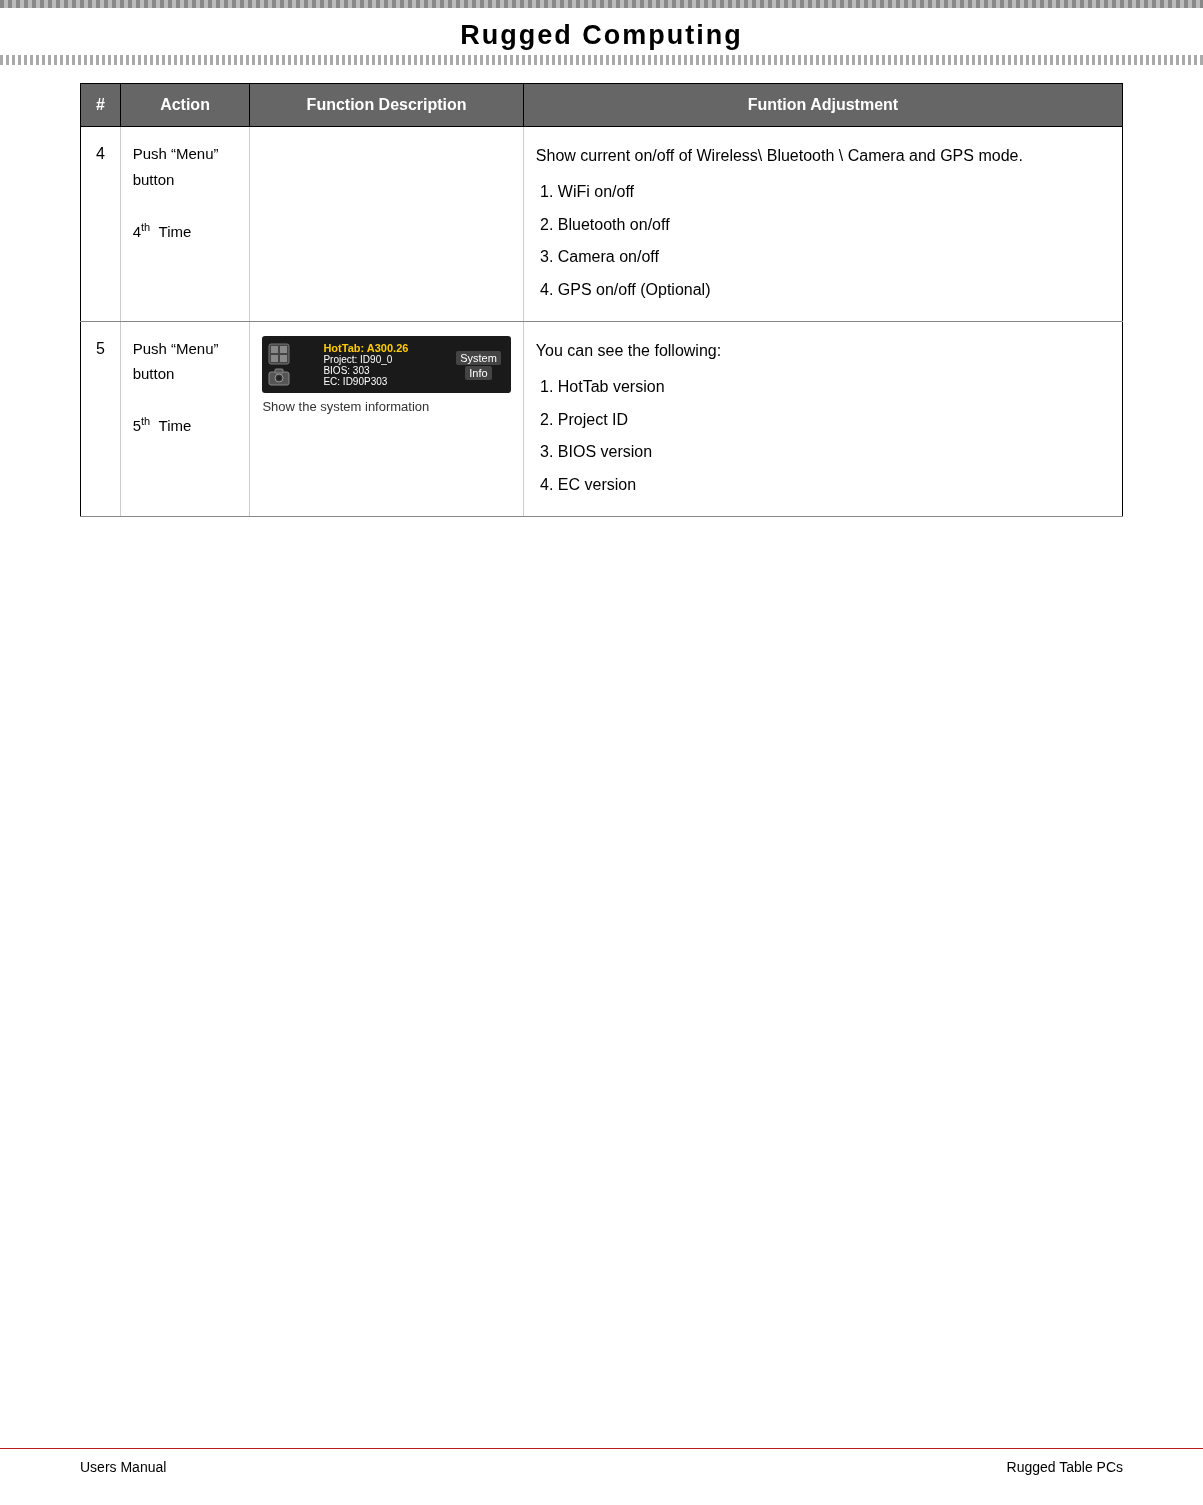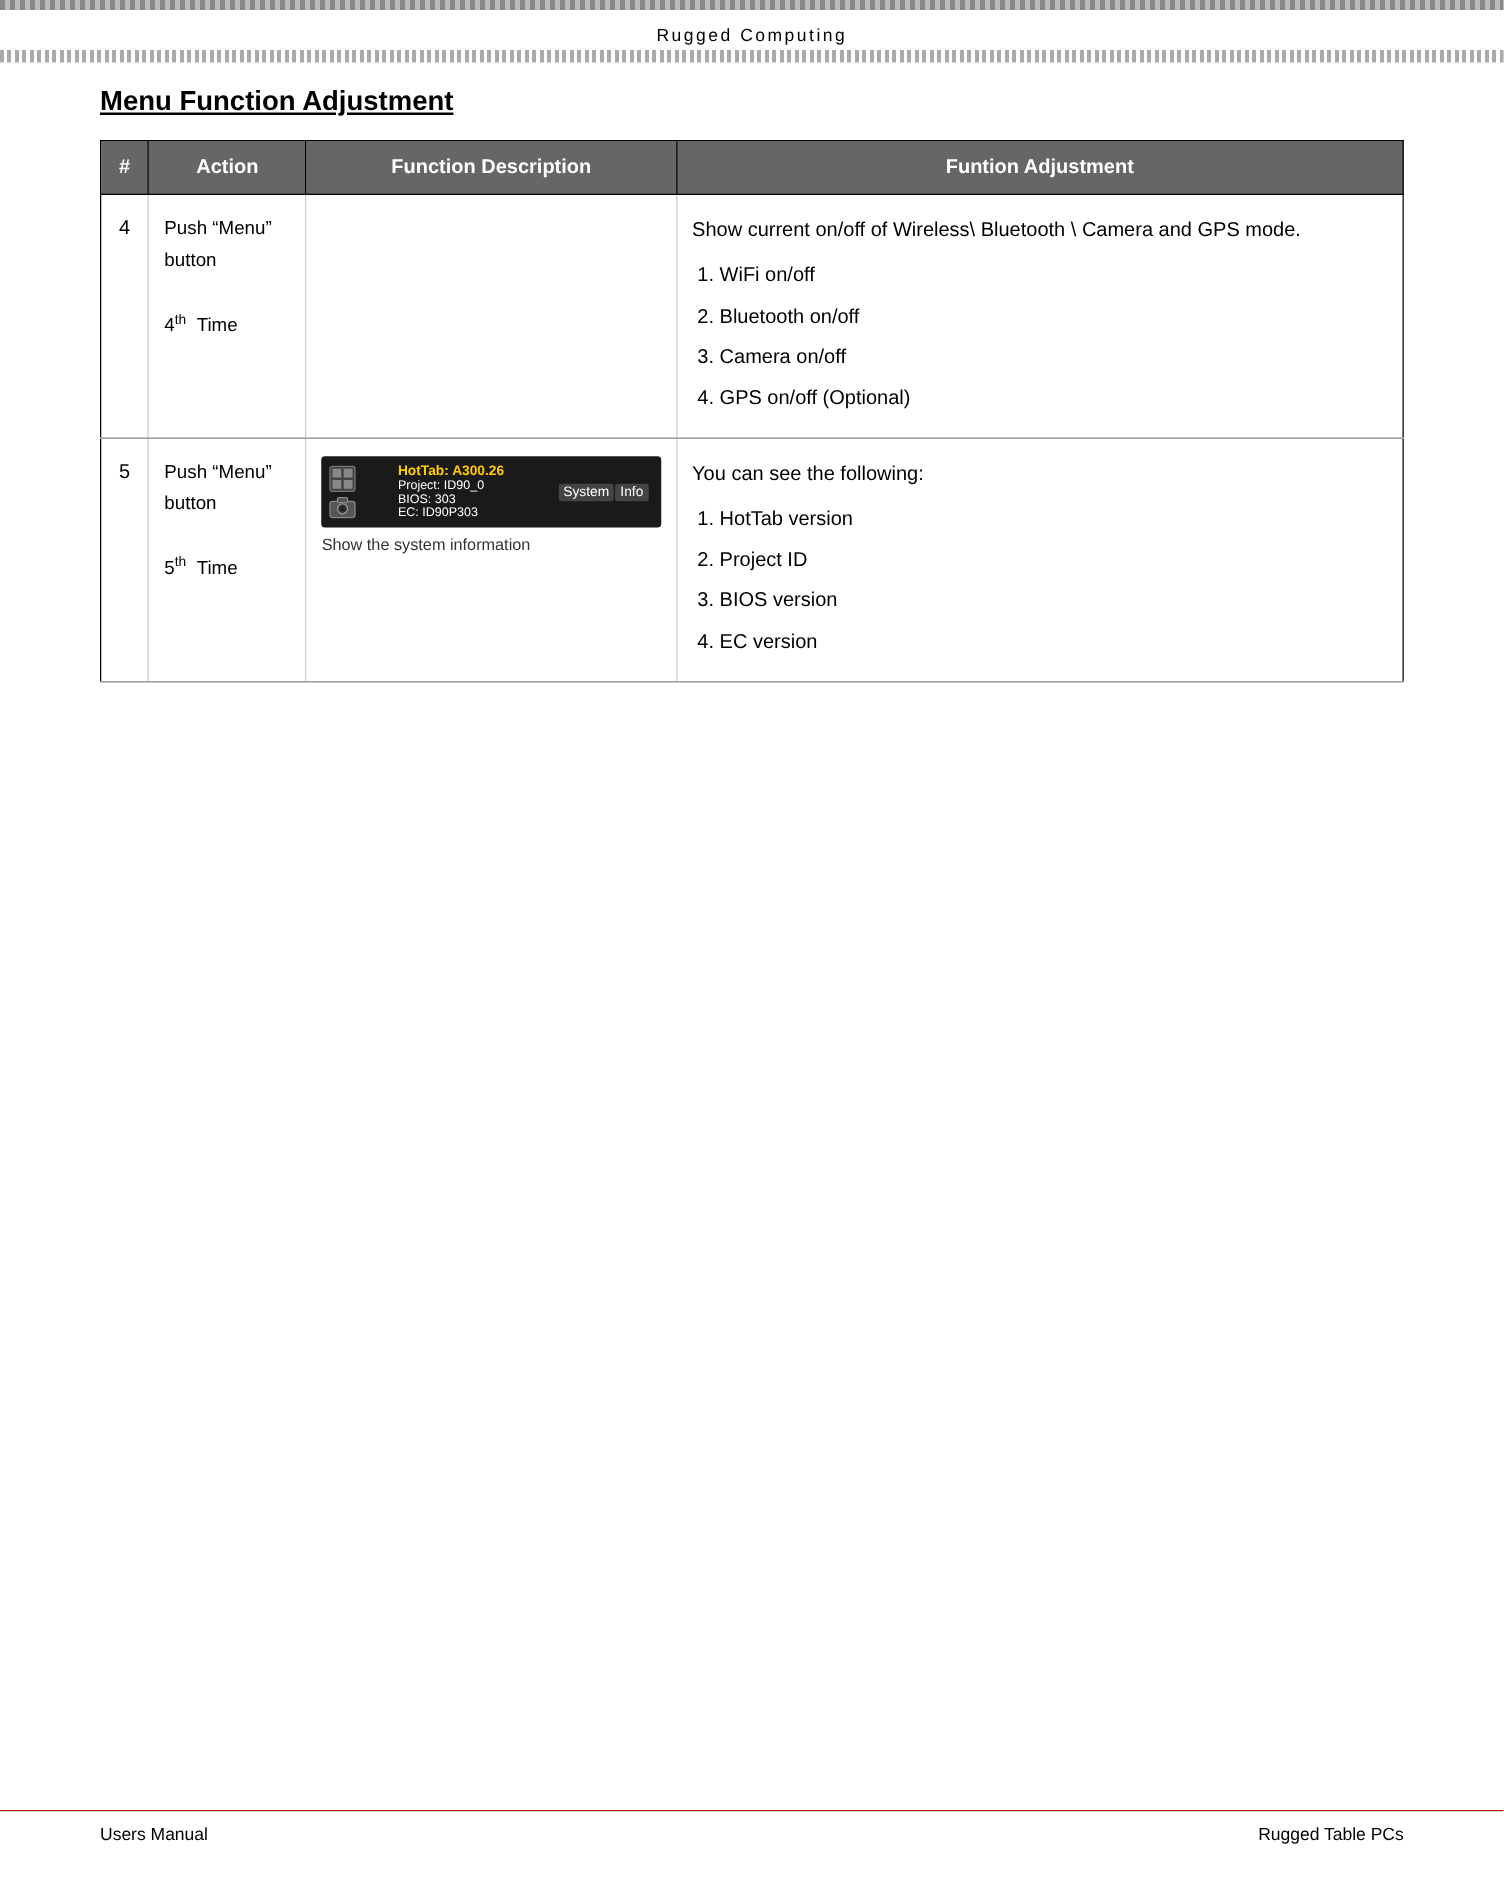--- a/index.html
+++ b/index.html
@@ -21,22 +21,22 @@
       background: repeating-linear-gradient(
         90deg,
         #888 0px, #888 4px,
         #bbb 4px, #bbb 8px
       );
     }
 
     
     .page-header {
       text-align: center;
-      font-size: 14px;
-      font-weight: normal;
+      font-size: 27px;
+      font-weight: bold;
       padding: 12px 0 4px 0;
       letter-spacing: 2px;
       color: #000;
     }
 
     
     .dotted-border {
       width: 100%;
       height: 10px;
       background: repeating-linear-gradient(
@@ -154,21 +154,21 @@
       color: #cccccc;
       font-size: 10px;
     }
 
     .sys-text-row span.val {
       color: #ffffff;
     }
 
     .sys-bottom-label {
       display: flex;
-      flex-direction: row;
+      flex-direction: column;
       align-items: center;
       margin-top: 2px;
       color: #ccc;
       font-size: 12px;
       gap: 1px;
     }
 
     .sys-label-item {
       background: #444;
       color: #fff;
@@ -207,21 +207,20 @@
 <body>
 
 <div class="top-border"></div>
 
 <div class="page-header">Rugged  Computing</div>
 
 <div class="dotted-border"></div>
 
 <div class="main-content">
 
-  <div class="section-title">Menu Function Adjustment</div>
 
   <table>
     <thead>
       <tr>
         <th>#</th>
         <th>Action</th>
         <th>Function Description</th>
         <th>Funtion Adjustment</th>
       </tr>
     </thead>

